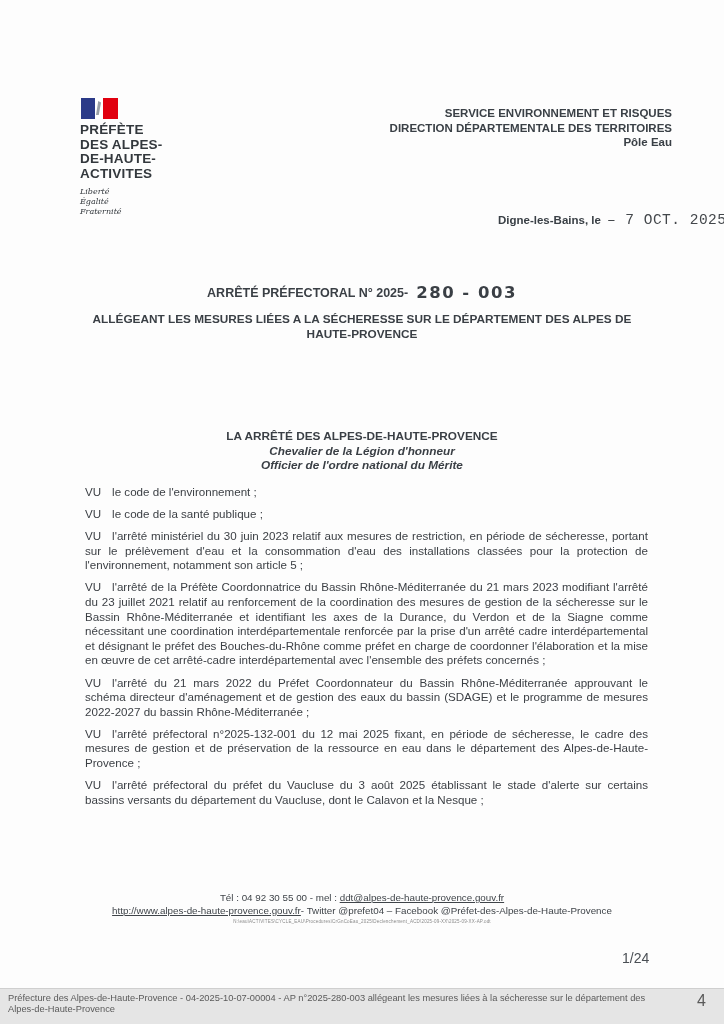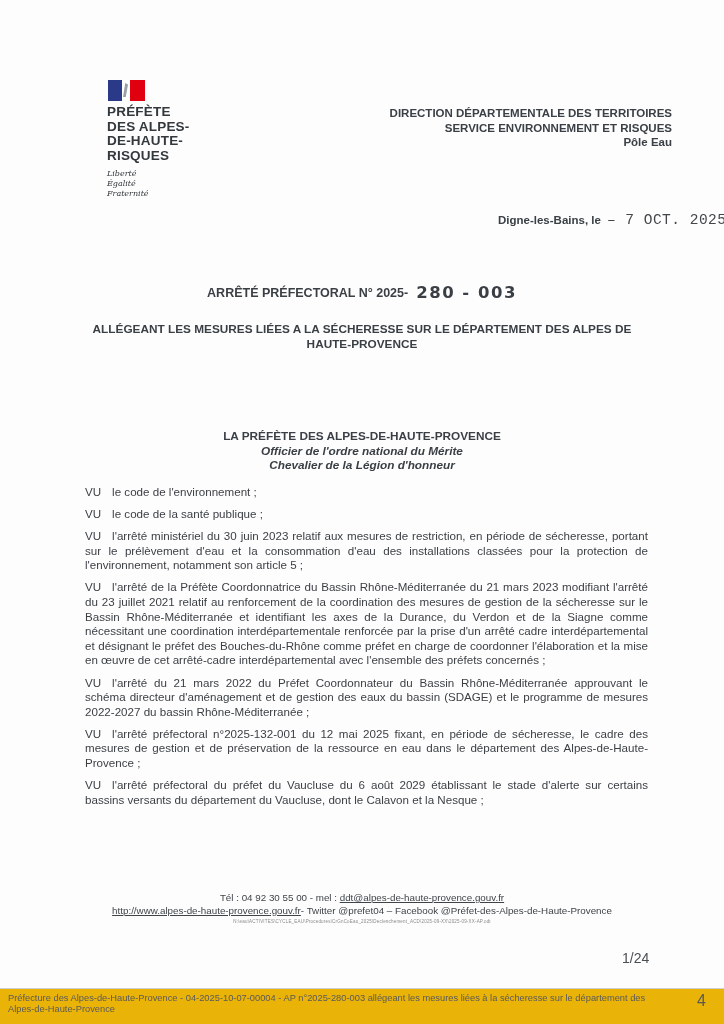--- a/index.html
+++ b/index.html
@@ -6,21 +6,21 @@
   body {
     width: 724px; height: 1024px; overflow: hidden;
     background: #ffffff;
     font-family: "Liberation Sans", sans-serif;
     color: #3b4045;
     -webkit-font-smoothing: antialiased;
   }
   .page { position: relative; width: 724px; height: 1024px; background: #fdfdfd; }
 
   
-  .logo { position: absolute; left: 80px; top: 80px; margin-left: 27px; }
+  .logo { position: absolute; left: 80px; top: 98px; }
   .flag { display: flex; align-items: stretch; height: 21px; width: 37px; margin: 0 0 4px 1px; }
   .flag .b { width: 14px; background: #2b3a88; }
   .flag .w { width: 8px; background: #fff; position: relative; }
   .flag .w::after {
     content: ""; position: absolute; left: 1px; top: 3px; width: 5px; height: 14px;
     background: #9aa0a6; clip-path: polygon(0 100%, 45% 0, 100% 10%, 55% 100%);
   }
   .flag .r { width: 15px; background: #e1000f; }
   .logo-name { font-weight: bold; font-size: 13.5px; line-height: 14.5px; letter-spacing: .2px; color: #33383d; }
   .motto { margin-top: 6px; font-family: "DejaVu Serif", serif; font-style: italic; font-weight: normal; font-size: 8px; line-height: 10px; color: #33383d; }
@@ -29,97 +29,97 @@
   .hdr-right { position: absolute; right: 52px; top: 106px; text-align: right; font-weight: bold; font-size: 11.5px; line-height: 14.5px; color: #3a4046; }
 
   
   .dateline { position: absolute; left: 498px; top: 212px; font-size: 11.5px; font-weight: bold; color: #3a4046; white-space: nowrap; }
   .stamp { font-family: "Liberation Mono", monospace; font-weight: normal; font-size: 14.5px; letter-spacing: .5px; color: #43474b; margin-left: 6px; }
 
   
   .title { position: absolute; left: 0; right: 0; top: 282px; text-align: center; font-weight: bold; font-size: 12.5px; color: #3a3f45; }
   .handwritten { font-size: 16.5px; letter-spacing: 1.5px; font-weight: bold; font-family: "DejaVu Sans", sans-serif; position: relative; top: 1px; margin-left: 8px; }
 
-  .subtitle { position: absolute; left: 70px; right: 70px; top: 322px; text-align: center; font-weight: bold; font-size: 11.8px; line-height: 15px; color: #3a3f45; }
+  .subtitle { position: absolute; left: 70px; right: 70px; top: 312px; text-align: center; font-weight: bold; font-size: 11.8px; line-height: 15px; color: #3a3f45; }
 
   
   .authority { position: absolute; left: 0; right: 0; top: 429px; text-align: center; font-weight: bold; font-size: 11.8px; line-height: 14.5px; color: #3a3f45; }
   .authority .it { font-style: italic; }
 
   
   .body-text { position: absolute; left: 85px; width: 563px; top: 485px; font-size: 11.6px; line-height: 14.6px; text-align: justify; color: #3b3f44; hyphens: auto; }
   .body-text p { margin: 0 0 7.5px 0; }
   .body-text .lead { font-weight: normal; margin-right: 11px; }
 
   
   .footer { position: absolute; left: 0; right: 0; top: 892px; text-align: center; font-size: 9.8px; line-height: 12.5px; color: #3f4449; }
   .footer a, .footer .lnk { color: #3f4449; text-decoration: underline; }
   .path { font-size: 4.5px; line-height: 7px; color: #8a8a8a; letter-spacing: .2px; margin-top: 1px; }
 
   .pagenum-doc { position: absolute; left: 622px; top: 950px; font-size: 14px; color: #4a4f54; }
 
   
-  .caption-bar { position: absolute; left: 0; right: 0; top: 988px; height: 36px; border-top: 1px solid #cfcfcf; background: #eab308; padding-left: 20px; }
+  .caption-bar { position: absolute; left: 0; right: 0; top: 988px; height: 36px; border-top: 1px solid #cfcfcf; background: #e5e5e5; padding-left: 20px; }
   .caption-text { position: absolute; left: 8px; top: 4px; width: 648px; font-size: 9.3px; line-height: 11px; color: #5a5a5a; }
   .caption-page { position: absolute; right: 18px; top: 3px; font-size: 16px; color: #5a5a5a; }
 </style>
 </head>
 <body>
 
 <div class="page">
 
   <div class="logo">
     <div class="flag">
       <div class="b"></div>
         <div class="w"></div>
         <div class="r"></div>
     </div>
     <div class="logo-name">
       <div>PRÉFÈTE</div>
       <div>DES ALPES-</div>
       <div>DE-HAUTE-</div>
-      <div>RISQUES</div>
+      <div>ACTIVITES</div>
     </div>
     <div class="motto">
       <div>Liberté</div>
       <div>Égalité</div>
       <div>Fraternité</div>
     </div>
   </div>
 
   <div class="hdr-right">
+    <div>SERVICE ENVIRONNEMENT ET RISQUES</div>
     <div>DIRECTION DÉPARTEMENTALE DES TERRITOIRES</div>
-    <div>SERVICE ENVIRONNEMENT ET RISQUES</div>
     <div>Pôle Eau</div>
   </div>
 
   <div class="dateline">
     <span>Digne-les-Bains, le</span><span class="stamp">– 7 OCT. 2025</span>
   </div>
 
   <div class="title">
     <span>ARRÊTÉ PRÉFECTORAL N° 2025-</span><span class="handwritten">280 - 003</span>
   </div>
 
   <div class="subtitle">ALLÉGEANT LES MESURES LIÉES A LA SÉCHERESSE SUR LE DÉPARTEMENT DES ALPES DE HAUTE-PROVENCE</div>
 
   <div class="authority">
-    <div>LA PRÉFÈTE DES ALPES-DE-HAUTE-PROVENCE</div>
+    <div>LA ARRÊTÉ DES ALPES-DE-HAUTE-PROVENCE</div>
+    <div class="it">Chevalier de la Légion d'honneur</div>
     <div class="it">Officier de l'ordre national du Mérite</div>
-    <div class="it">Chevalier de la Légion d'honneur</div>
   </div>
 
   <div class="body-text">
     <p><span class="lead">VU</span><span>le code de l'environnement ;</span></p>
     <p><span class="lead">VU</span><span>le code de la santé publique ;</span></p>
     <p><span class="lead">VU</span><span>l'arrêté ministériel du 30 juin 2023 relatif aux mesures de restriction, en période de sécheresse, portant sur le prélèvement d'eau et la consommation d'eau des installations classées pour la protection de l'environnement, notamment son article 5 ;</span></p>
     <p><span class="lead">VU</span><span>l'arrêté de la Préfète Coordonnatrice du Bassin Rhône-Méditerranée du 21 mars 2023 modifiant l'arrêté du 23 juillet 2021 relatif au renforcement de la coordination des mesures de gestion de la sécheresse sur le Bassin Rhône-Méditerranée et identifiant les axes de la Durance, du Verdon et de la Siagne comme nécessitant une coordination interdépartementale renforcée par la prise d'un arrêté cadre interdépartemental et désignant le préfet des Bouches-du-Rhône comme préfet en charge de coordonner l'élaboration et la mise en œuvre de cet arrêté-cadre interdépartemental avec l'ensemble des préfets concernés ;</span></p>
     <p><span class="lead">VU</span><span>l'arrêté du 21 mars 2022 du Préfet Coordonnateur du Bassin Rhône-Méditerranée approuvant le schéma directeur d'aménagement et de gestion des eaux du bassin (SDAGE) et le programme de mesures 2022-2027 du bassin Rhône-Méditerranée ;</span></p>
     <p><span class="lead">VU</span><span>l'arrêté préfectoral n°2025-132-001 du 12 mai 2025 fixant, en période de sécheresse, le cadre des mesures de gestion et de préservation de la ressource en eau dans le département des Alpes-de-Haute-Provence ;</span></p>
-    <p><span class="lead">VU</span><span>l'arrêté préfectoral du préfet du Vaucluse du 6 août 2029 établissant le stade d'alerte sur certains bassins versants du département du Vaucluse, dont le Calavon et la Nesque ;</span></p>
+    <p><span class="lead">VU</span><span>l'arrêté préfectoral du préfet du Vaucluse du 3 août 2025 établissant le stade d'alerte sur certains bassins versants du département du Vaucluse, dont le Calavon et la Nesque ;</span></p>
   </div>
 
   <div class="footer">
     <div>
       <span>Tél : 04 92 30 55 00 - mel : </span><span class="lnk">ddt@alpes-de-haute-provence.gouv.fr</span>
     </div>
     <div>
       <span class="lnk">http://www.alpes-de-haute-provence.gouv.fr</span><span>- Twitter @prefet04 – Facebook @Préfet-des-Alpes-de-Haute-Provence</span>
     </div>
     <div class="path">N:\eau\ACTIVITES\CYCLE_EAU\Procedures\CrGnCoEau_2025\Declenchement_ACD\2025-09-XX\2025-09-XX-AP.odt</div>

